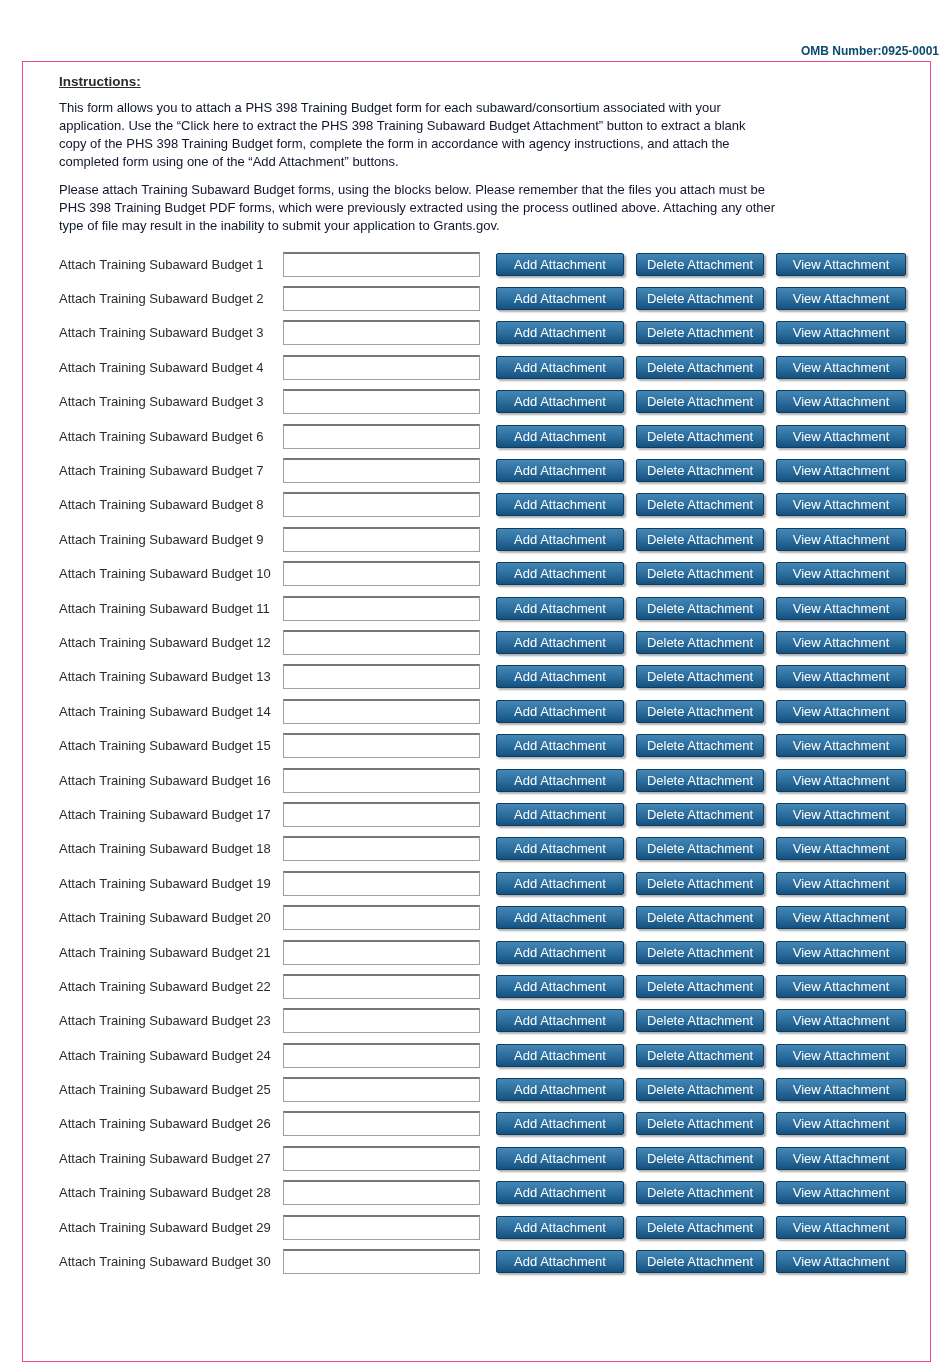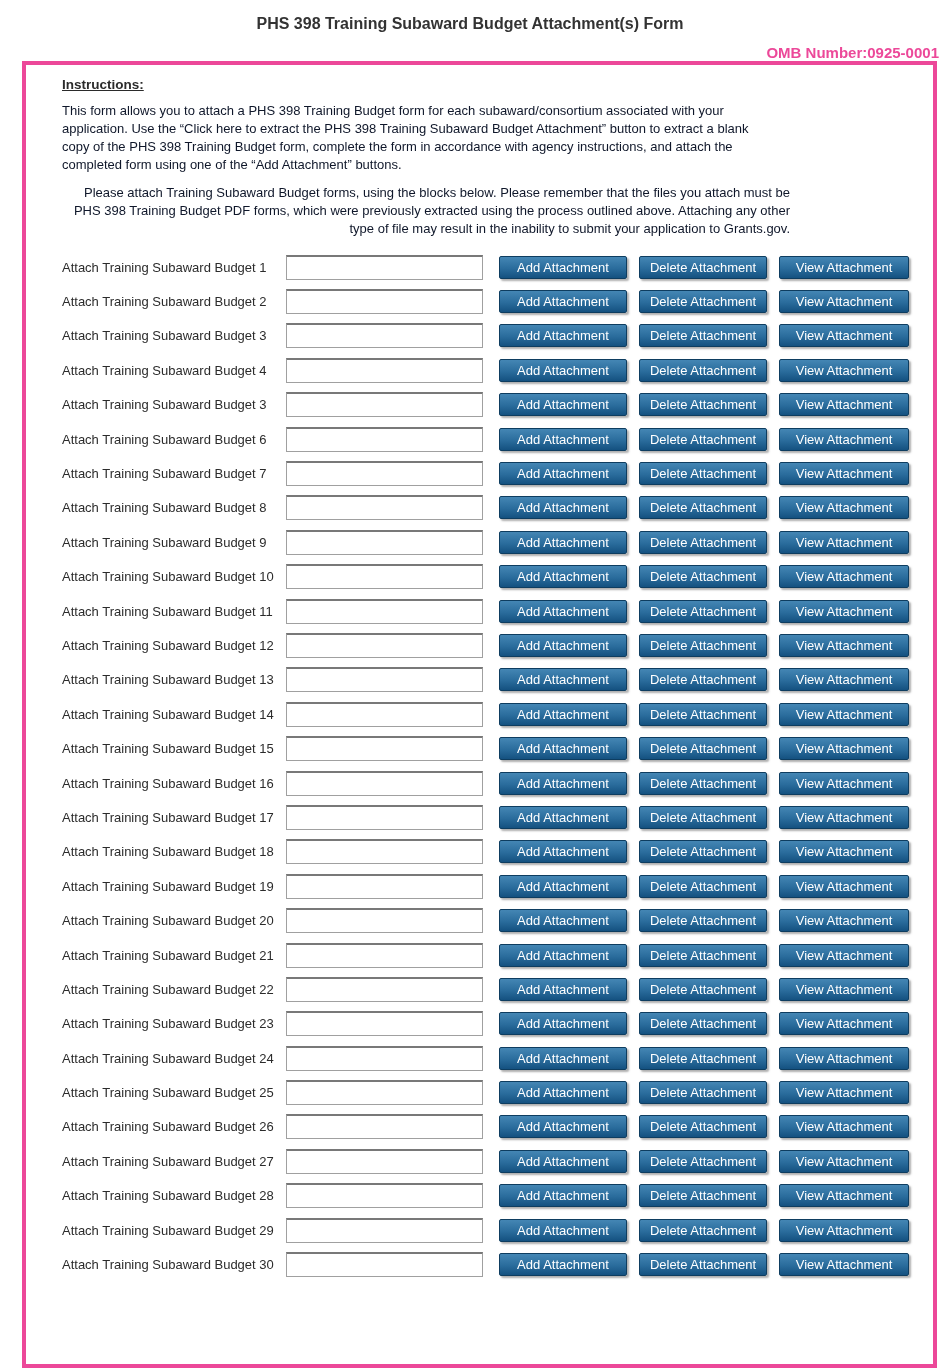--- a/index.html
+++ b/index.html
@@ -23,32 +23,32 @@
     width: 940px;
     text-align: center;
     font-size: 16px;
     font-weight: bold;
     color: #333333;
   }
   .omb {
     position: absolute;
     top: 44px;
     right: 1px;
-    font-size: 15px;
+    font-size: 12px;
     font-weight: bold;
-    color: #ec4899;
+    color: #0c4a6e;
     white-space: nowrap;
   }
   .form-box {
     position: absolute;
     left: 22px;
     top: 61px;
     width: 907px;
     height: 1299px;
-    border: 4px solid #ec4899;
+    border: 1px solid #ec4899;
     background: #ffffff;
   }
   .content {
     position: absolute;
     left: 36px;
     top: 0;
     width: 849px;
     padding-top: 12px;
   }
   .section-heading {
@@ -58,21 +58,21 @@
     text-decoration: underline;
     color: #2b2b2b;
   }
   .body-text {
     margin: 10px 0 0 0;
     font-size: 13px;
     line-height: 18px;
     color: #0f172a;
   }
   .instr-body { width: 714px; }
-  .imp-body   { width: 728px; text-align: right; }
+  .imp-body   { width: 728px; }
   .extract-row {
     margin-top: 11px;
     width: 100%;
     text-align: center;
     position: relative;
     left: -26px;
     height: 26px;
   }
   .important-heading { margin-top: 12px; }
   .btn {
@@ -119,21 +119,20 @@
     padding: 0 4px;
   }
   .row-btn { width: 128px; margin-right: 12px; padding: 0; flex: none; }
   .row-btn.view { width: 130px; margin-right: 0; }
 </style>
 </head>
 <body>
 
 <div class="page">
 
-  <div class="page-title">PHS 398 Training Subaward Budget Attachment(s) Form</div>
 
   <div class="omb">OMB Number:0925-0001</div>
 
   <div class="form-box">
     <div class="content">
 
       <h2 class="section-heading">Instructions:</h2>
 
       <p class="body-text instr-body">This form allows you to attach a PHS 398 Training Budget form for each subaward/consortium associated with your application. Use the “Click here to extract the PHS 398 Training Subaward Budget Attachment” button to extract a blank copy of the PHS 398 Training Budget form, complete the form in accordance with agency instructions, and attach the completed form using one of the “Add Attachment” buttons.</p>
 

